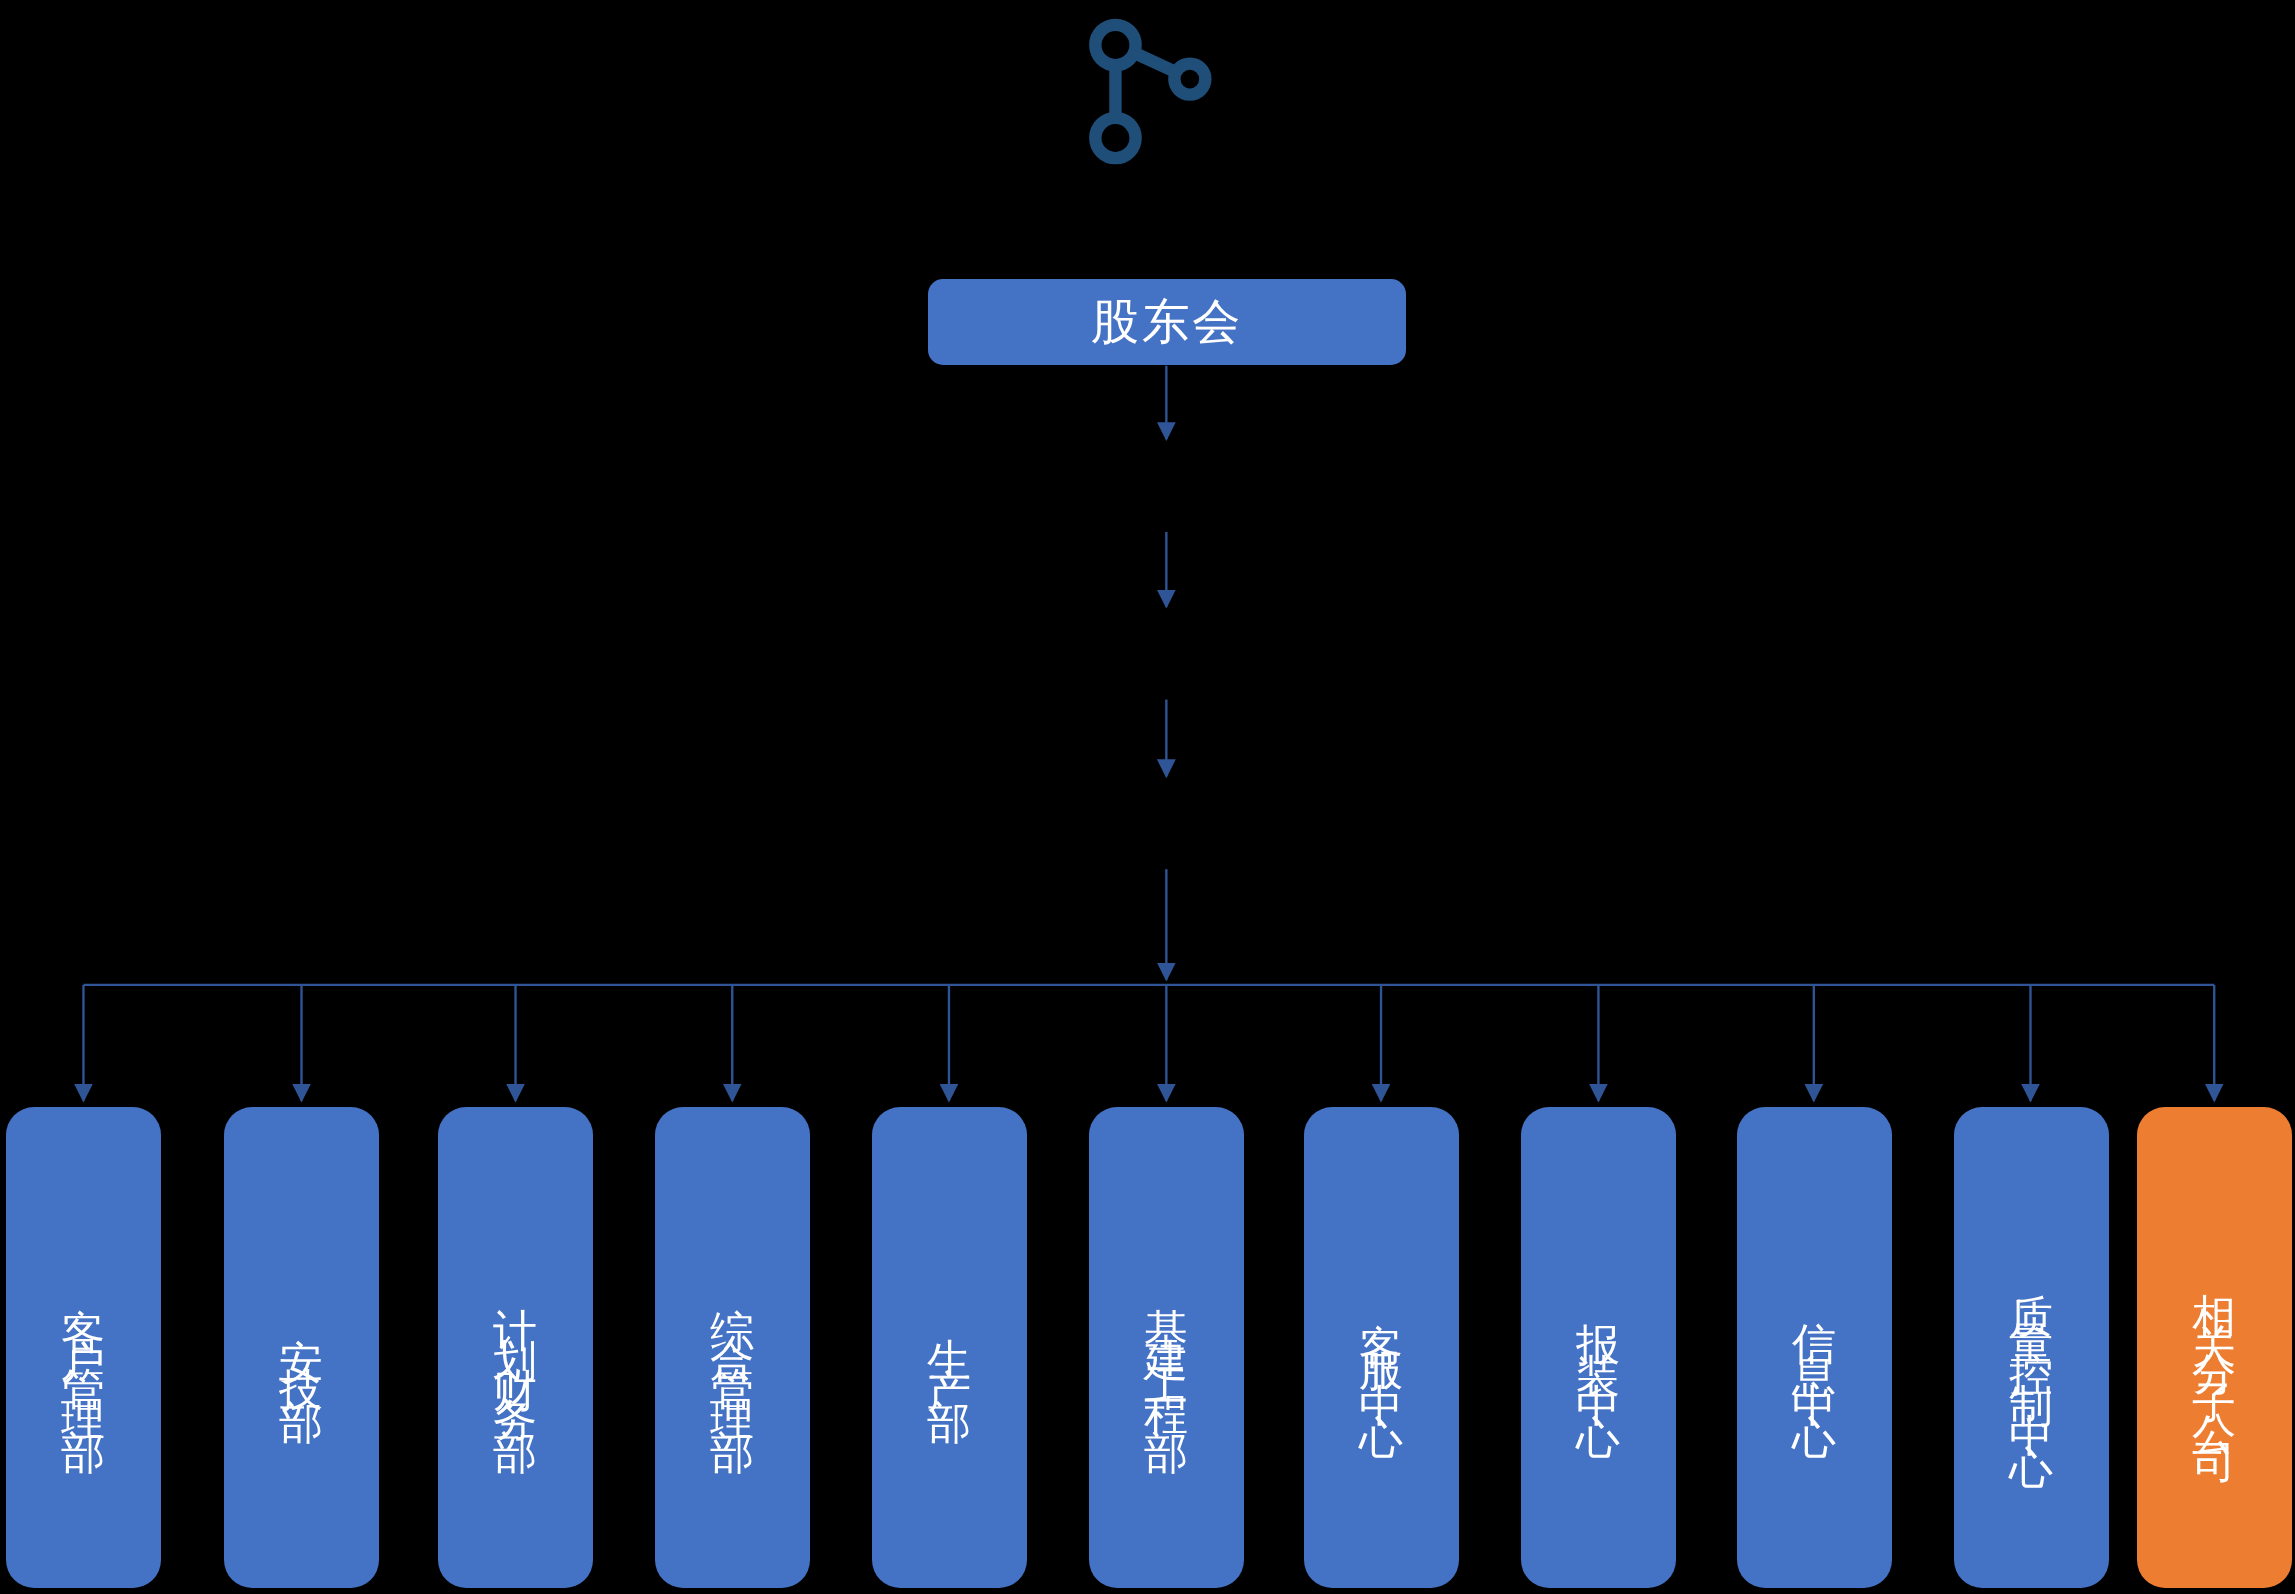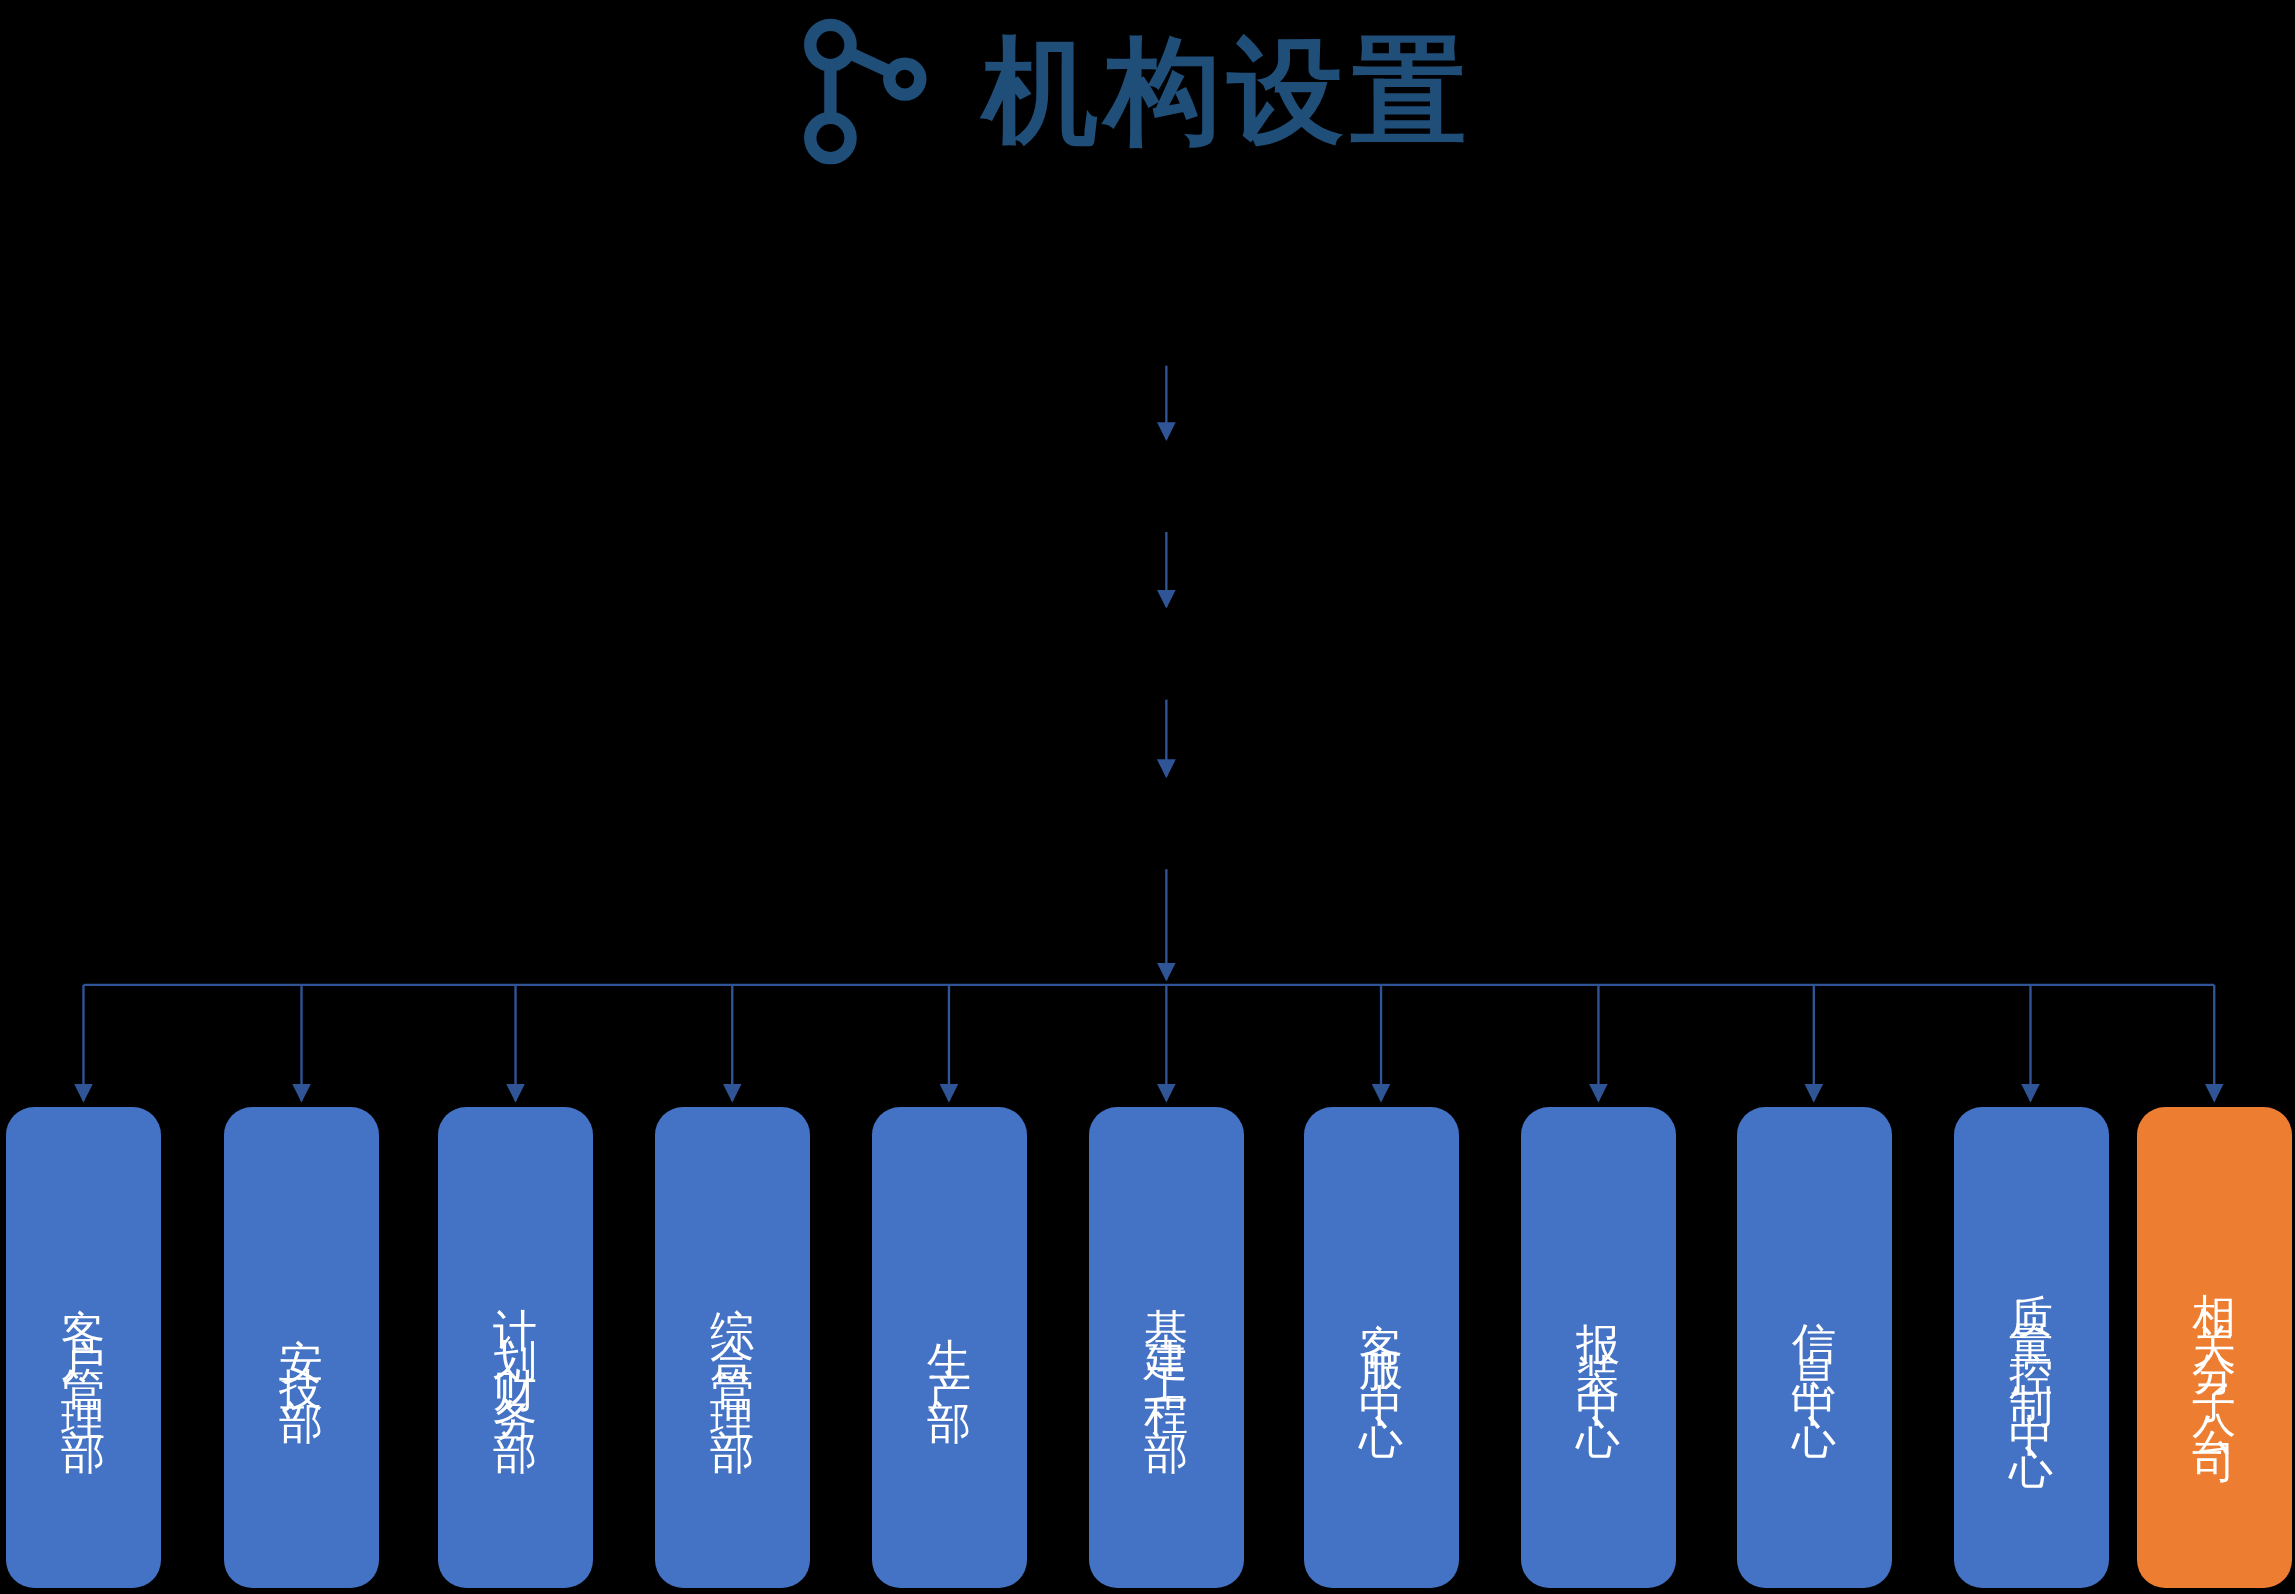--- a/index.html
+++ b/index.html
@@ -97,21 +97,20 @@
   <div class="header">
     <span class="icon-wrap">
       <svg viewBox="0 0 100 100" fill="none" stroke="currentColor" stroke-width="8" stroke-linecap="round">
         <circle cx="32" cy="20" r="13"></circle>
         <circle cx="32" cy="80" r="13"></circle>
         <circle cx="80" cy="42" r="10"></circle>
         <line x1="32" y1="33" x2="32" y2="67"></line>
         <line x1="44" y1="25" x2="70" y2="37"></line>
       </svg>
     </span>
-    <span class="page-title">机构设置</span>
   </div>
 
   <svg class="connectors" viewBox="0 0 3410 2369">
     <defs>
       <marker id="arrow" viewBox="0 0 10 10" refX="9" refY="5" markerWidth="8" markerHeight="8" orient="auto-start-reverse">
         <path d="M0 0 L10 5 L0 10 z" fill="#2F5597"></path>
       </marker>
     </defs>
     <g stroke="#2F5597" stroke-width="3.5">
       <line x1="1733" y1="543" x2="1733" y2="652" marker-end="url(#arrow)"></line>
@@ -126,20 +125,23 @@
       <line x1="1410" y1="1463" x2="1410" y2="1635" marker-end="url(#arrow)"></line>
       <line x1="1733" y1="1463" x2="1733" y2="1635" marker-end="url(#arrow)"></line>
       <line x1="2052" y1="1463" x2="2052" y2="1635" marker-end="url(#arrow)"></line>
       <line x1="2375" y1="1463" x2="2375" y2="1635" marker-end="url(#arrow)"></line>
       <line x1="2695" y1="1463" x2="2695" y2="1635" marker-end="url(#arrow)"></line>
       <line x1="3017" y1="1463" x2="3017" y2="1635" marker-end="url(#arrow)"></line>
       <line x1="3290" y1="1463" x2="3290" y2="1635" marker-end="url(#arrow)"></line>
     </g>
   </svg>
 
+  <div class="chain-node" style="top:279px">
+    <span>股东会</span>
+  </div>
 
   <div class="dept-node" style="left:6px">
     <span>客户管理部</span>
   </div>
   <div class="dept-node" style="left:224px">
     <span>安技部</span>
   </div>
   <div class="dept-node" style="left:438px">
     <span>计划财务部</span>
   </div>

